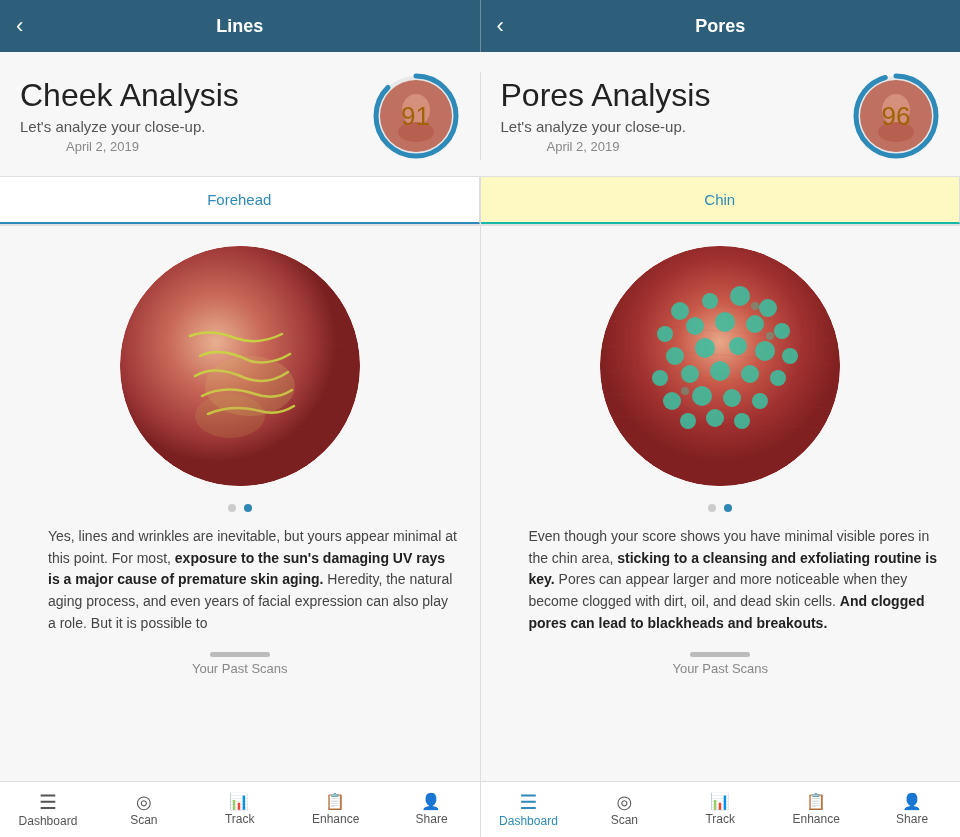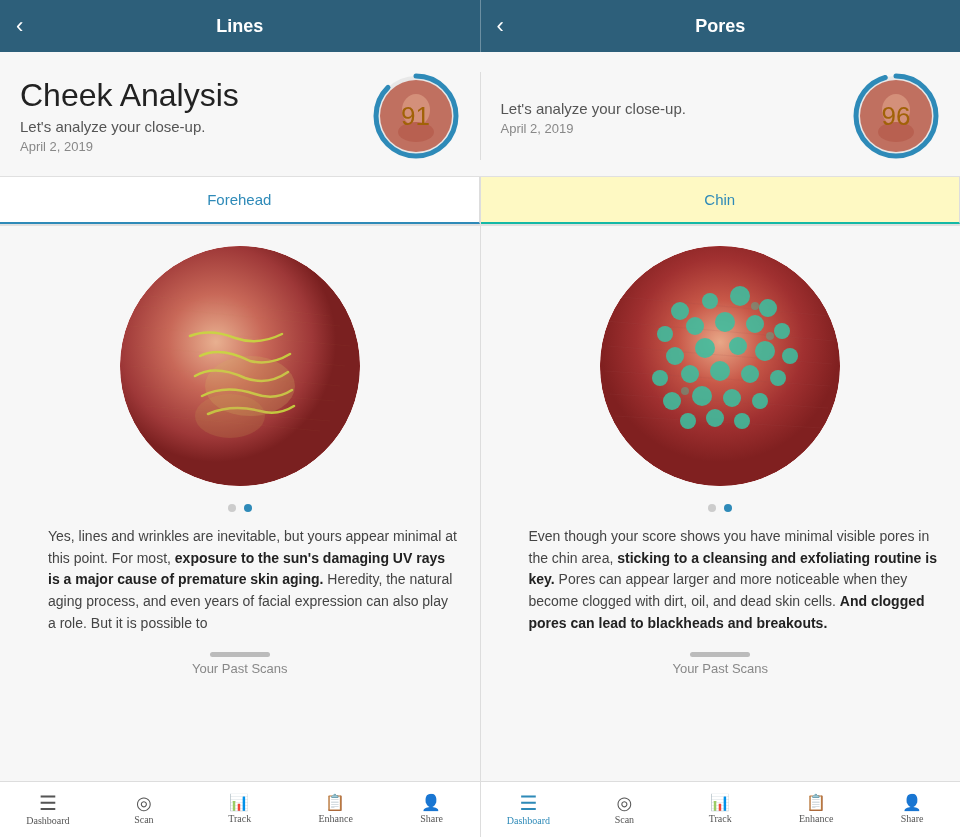--- a/index.html
+++ b/index.html
@@ -57,20 +57,21 @@
     }
     .analysis-subtitle {
       font-size: 15px;
       color: #555;
       margin-top: 4px;
     }
     .analysis-date {
       font-size: 13px;
       color: #888;
       margin-top: 4px;
+      margin-left: 46px;
     }
     .score-circle {
       width: 88px;
       height: 88px;
       position: relative;
       flex-shrink: 0;
     }
     .score-circle svg {
       position: absolute;
       top: 0; left: 0;
@@ -263,23 +264,22 @@
     .bottom-nav-item.active .nav-icon,
     .bottom-nav-item.active .nav-label {
       color: #2e8ab8;
     }
     .nav-icon {
       font-size: 20px;
       color: #555;
       line-height: 1;
     }
     .nav-label {
-      font-size: 10px;
+      font-size: 12px;
       color: #555;
-      font-family: Liberation Serif, serif;
     }
 
   </style>
 </head>
 <body>
 
 <div style="display:flex; flex-direction:column; height:837px; position:relative;">
 
   <div class="top-nav">
     <div class="nav-half">
@@ -308,20 +308,21 @@
           <circle cx="44" cy="44" r="36" fill="#c07060"></circle>
           <ellipse cx="44" cy="38" rx="14" ry="16" fill="#d4907a"></ellipse>
           <ellipse cx="44" cy="60" rx="18" ry="10" fill="#b86050"></ellipse>
         </svg>
         <span class="score-number">91</span>
       </div>
     </div>
     <div class="analysis-divider"></div>
     <div class="analysis-half">
       <div class="analysis-text">
+        <div class="analysis-title">Pores Analysis</div>
         <div class="analysis-subtitle">Let's analyze your close-up.</div>
         <div class="analysis-date">April 2, 2019</div>
       </div>
       <div class="score-circle">
         <svg width="88" height="88" viewBox="0 0 88 88">
           <circle cx="44" cy="44" r="40" fill="#e8e8e8" stroke="none"></circle>
           <circle cx="44" cy="44" r="40" fill="none" stroke="#2e8ab8" stroke-width="5" stroke-dasharray="240 251" stroke-dashoffset="0" stroke-linecap="round" transform="rotate(-90 44 44)"></circle>
           <circle cx="44" cy="44" r="36" fill="#c07060"></circle>
           <ellipse cx="44" cy="38" rx="14" ry="16" fill="#d4907a"></ellipse>
           <ellipse cx="44" cy="60" rx="18" ry="10" fill="#b86050"></ellipse>

